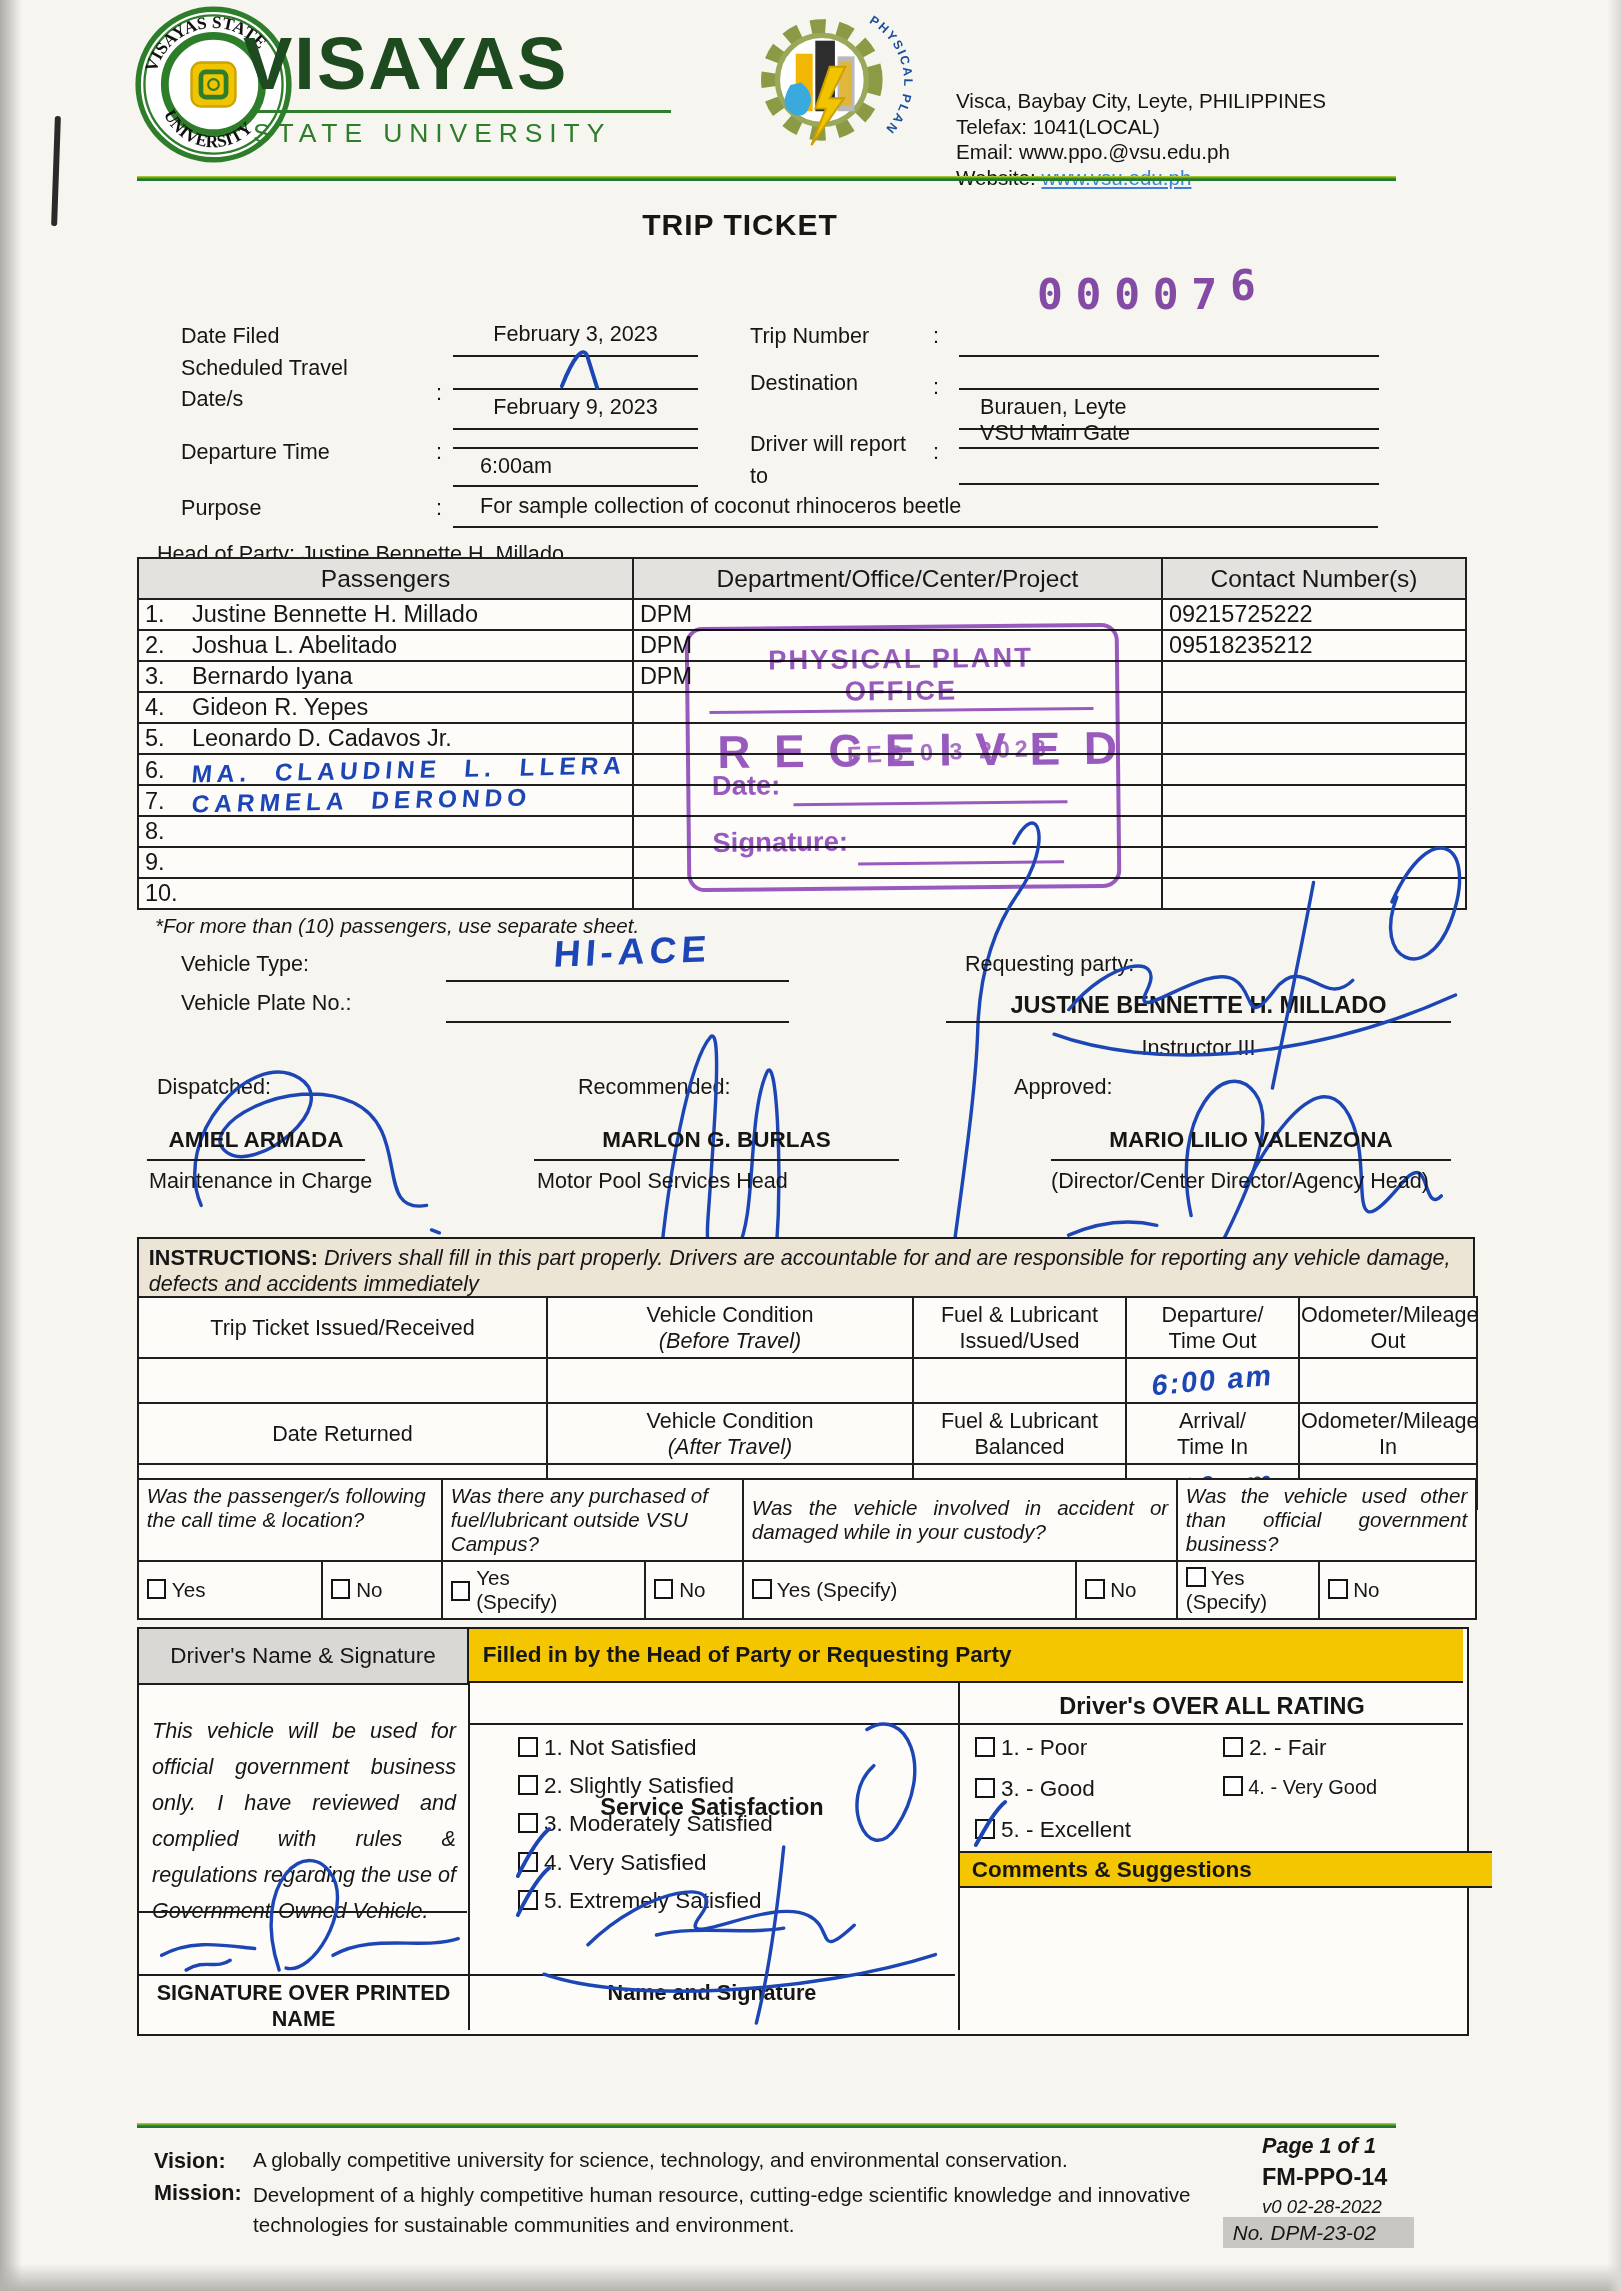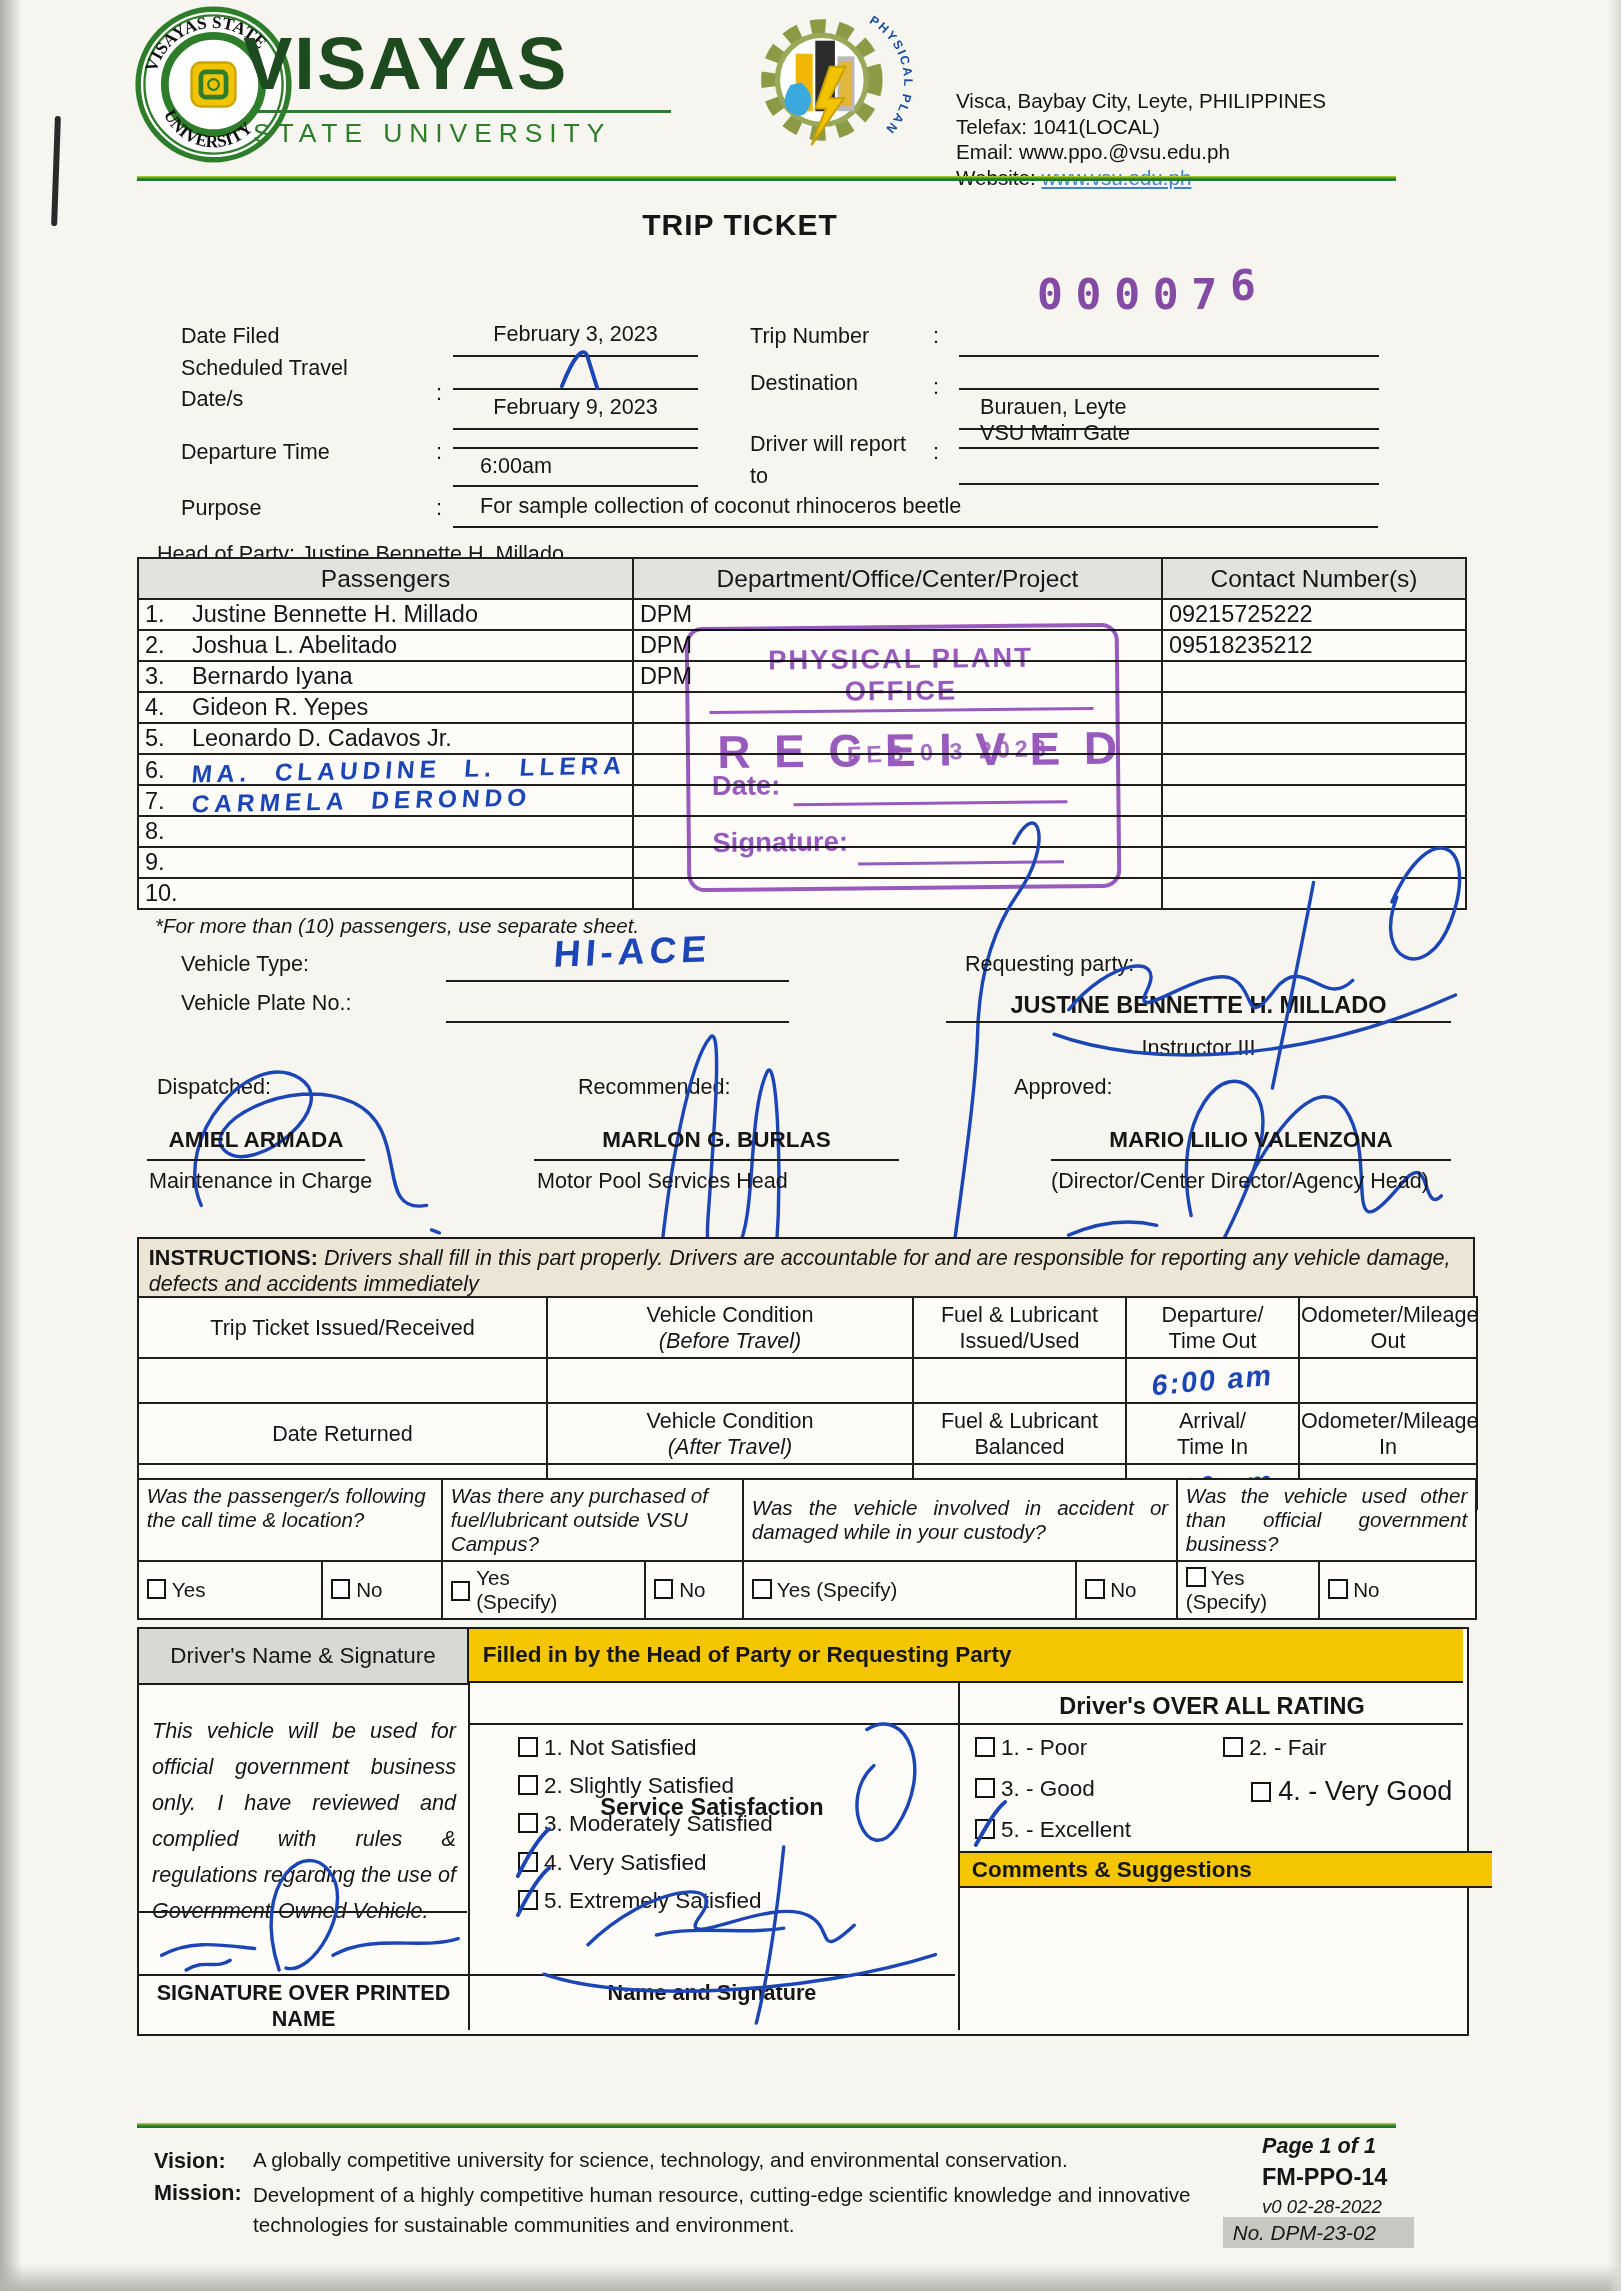--- a/index.html
+++ b/index.html
@@ -406,21 +406,21 @@
     <path d="M170,235 C210,225 260,235 300,228"></path>
   </svg>
 
   <div class="abs b c" style="left:960px;top:1693px;width:504px;font-size:23.5px;">Driver's OVER ALL RATING</div>
   <div class="abs" style="left:975px;top:1735px;font-size:22.5px;">
     <span class="cb"></span> <span>1. - Poor</span></div>
   <div class="abs" style="left:1223px;top:1735px;font-size:22.5px;">
     <span class="cb"></span> <span>2. - Fair</span></div>
   <div class="abs" style="left:975px;top:1776px;font-size:22.5px;">
     <span class="cb"></span> <span>3. - Good</span></div>
-  <div class="abs" style="left:1223px;top:1776px;font-size:27px;margin-left:28px;">
+  <div class="abs" style="left:1223px;top:1776px;font-size:20px;">
     <span class="cb"></span> <span>4. - Very Good</span></div>
   <div class="abs" style="left:975px;top:1817px;font-size:22.5px;">
     <span class="cb"></span> <span>5. - Excellent</span></div>
   <svg class="abs chk" style="left:968px;top:1798px;" width="44" height="54" viewBox="0 0 45 55">
     <path d="M8,48 C18,30 28,12 38,4"></path>
   </svg>
   <div class="abs yellowbar b" style="left:960px;top:1851px;width:532px;height:37px;border-top:2.5px solid #1c1c1c;border-bottom:2.5px solid #1c1c1c;display:flex;align-items:center;padding-left:11.8px;box-sizing:border-box;">
     <span style="font-size:22.5px;">Comments &amp; Suggestions</span>
   </div>
 

